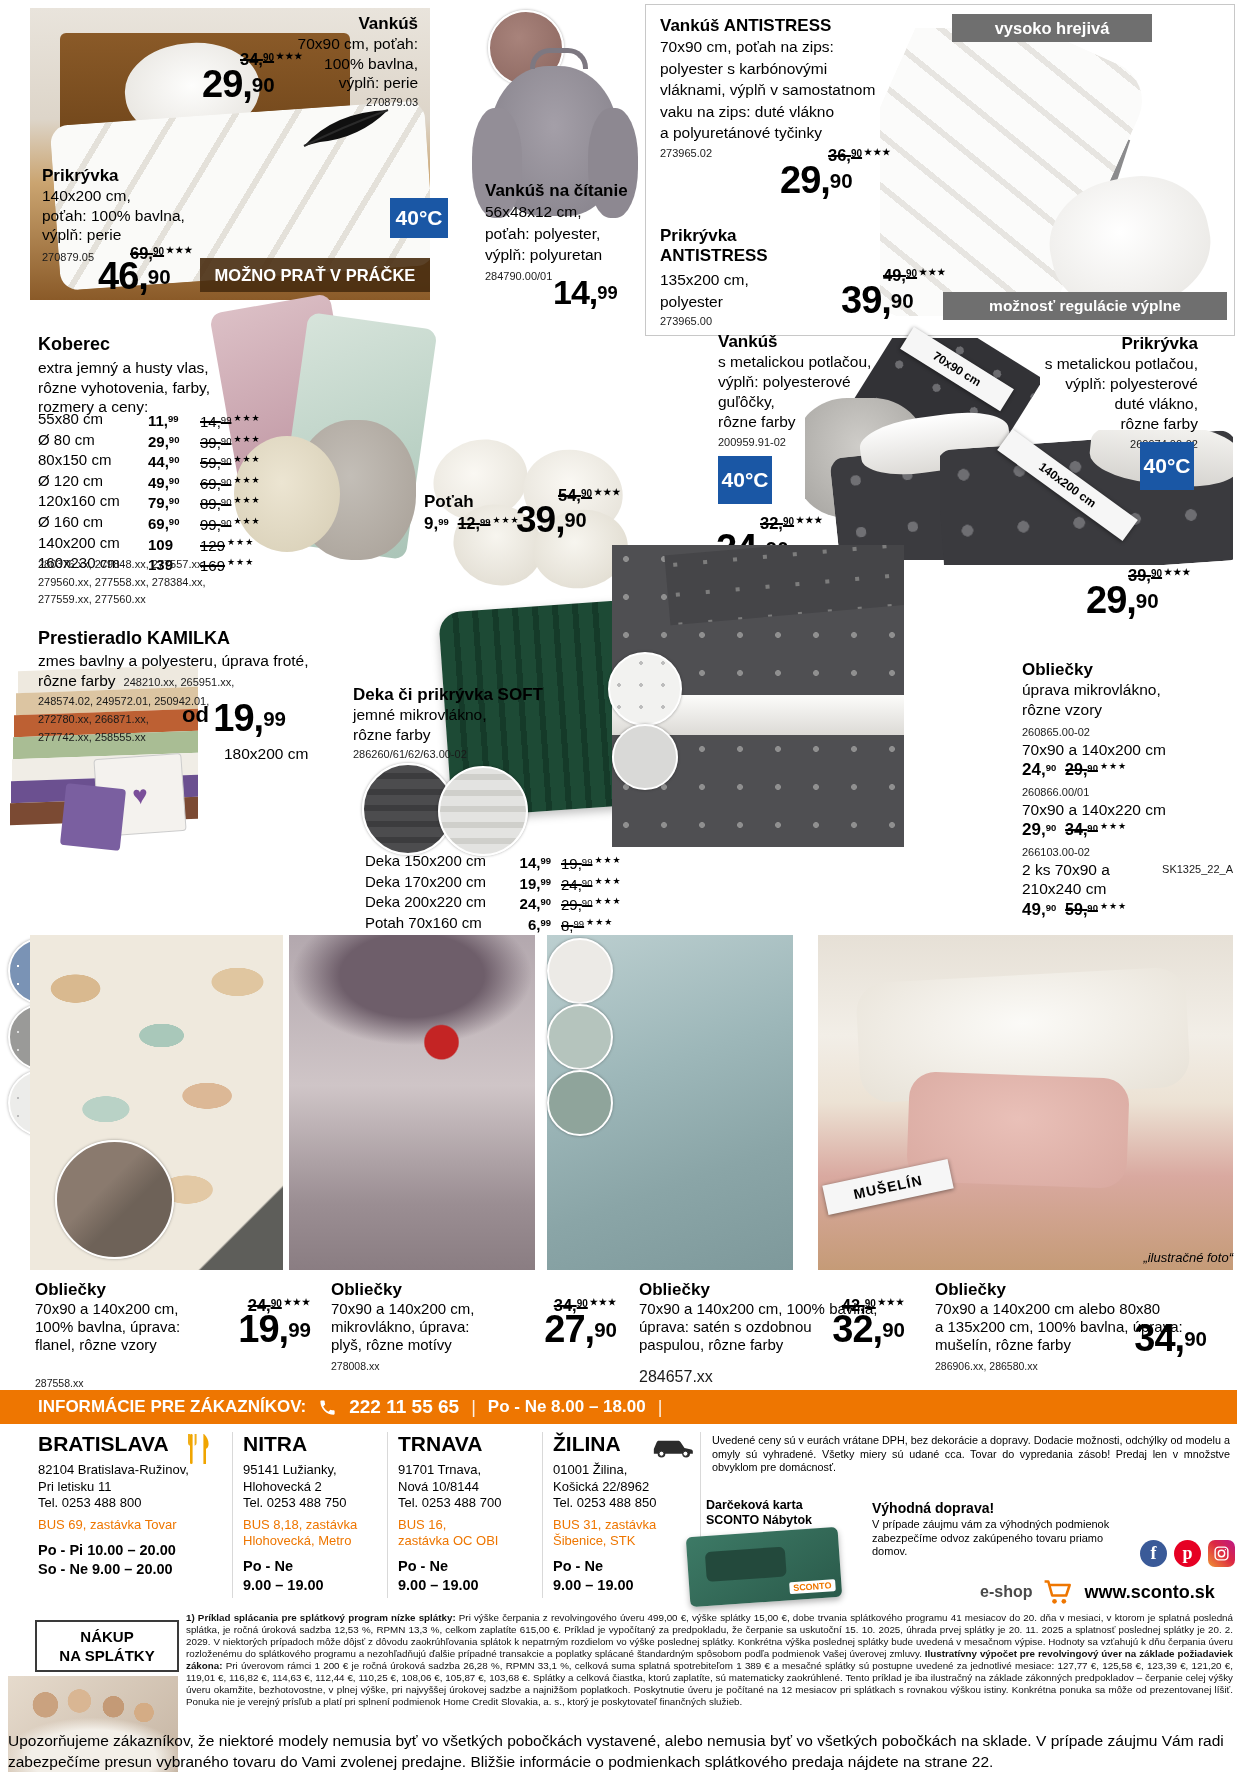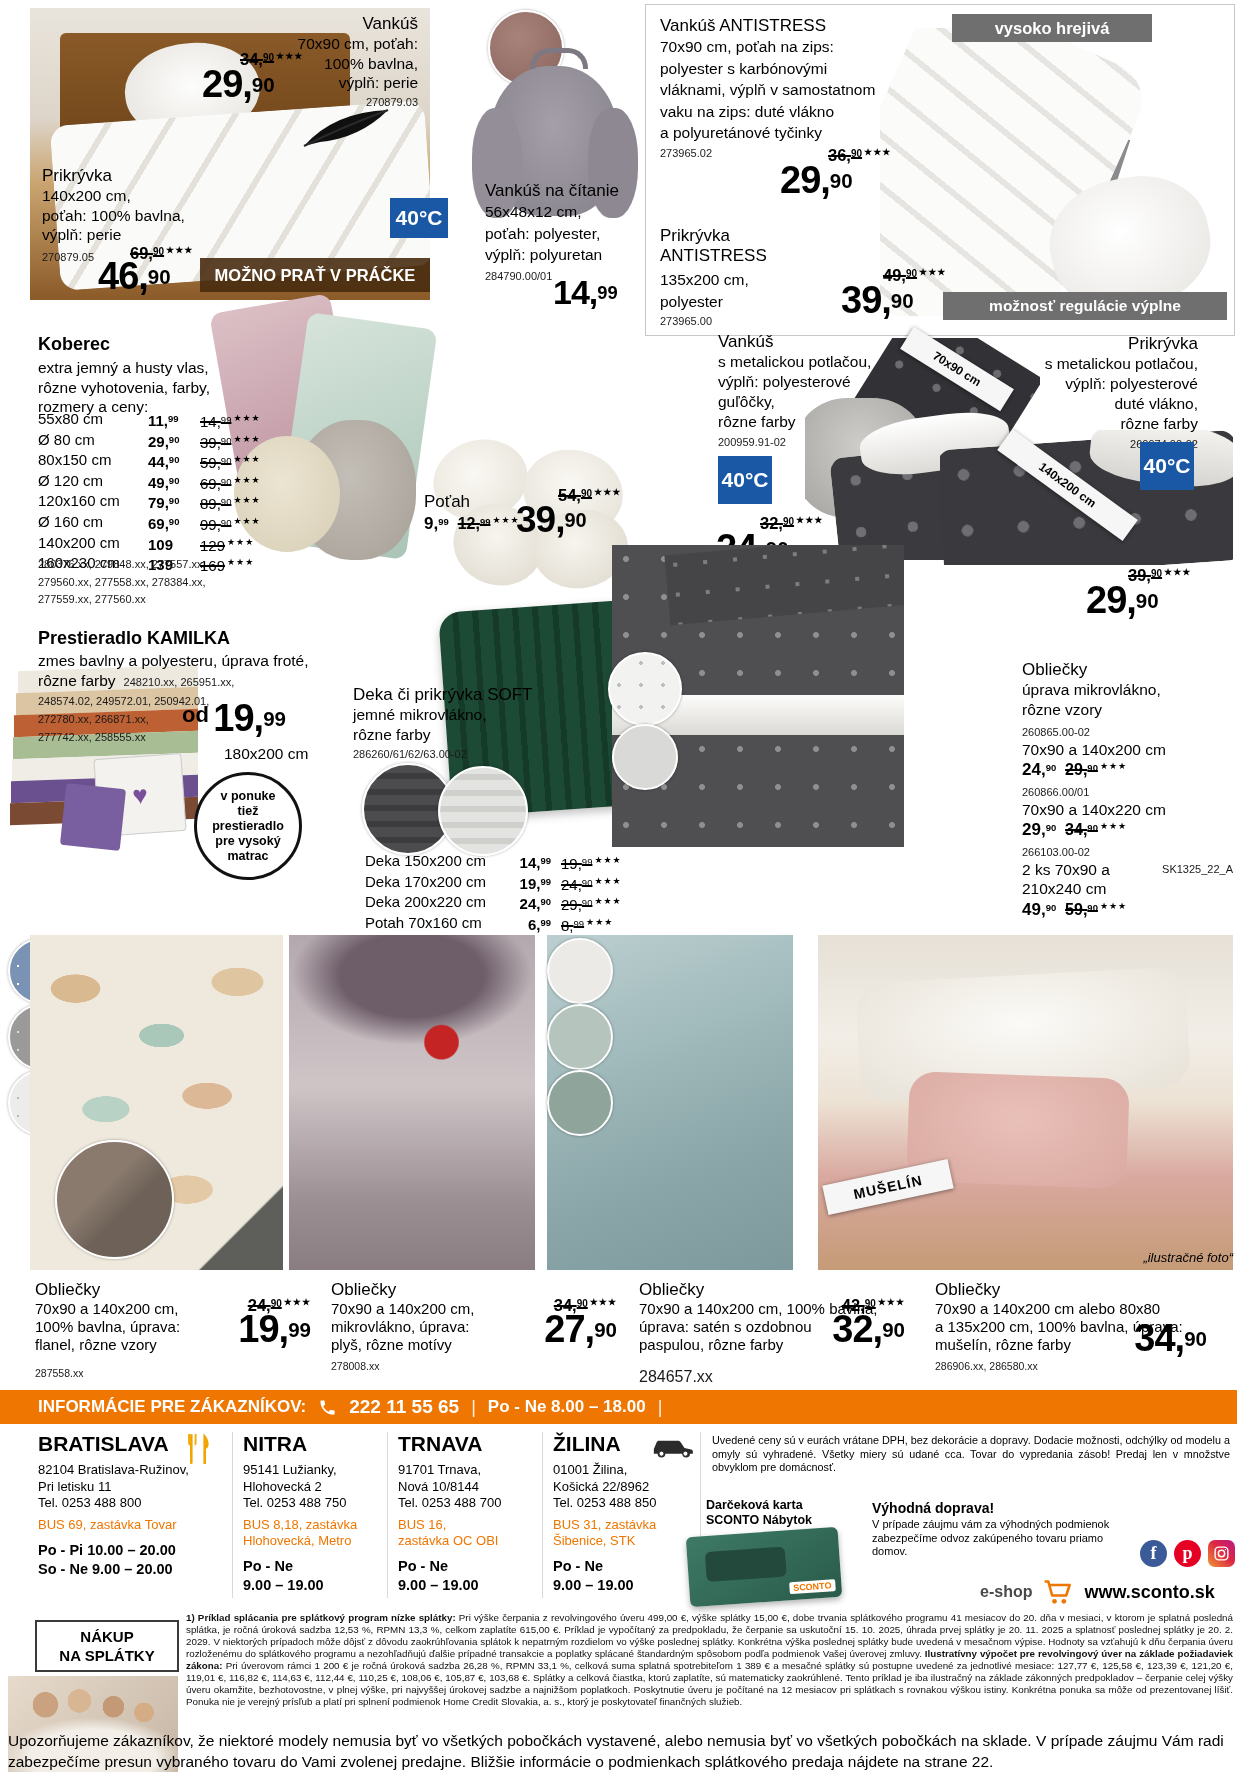--- a/index.html
+++ b/index.html
@@ -1,20 +1,20 @@
 <!DOCTYPE html>
 <html><head>
 <meta charset="utf-8">
 <style>
   html,body{margin:0;padding:0;background:#9a9a9a}
   .pg{position:relative;width:1237px;height:1778px;margin:0 auto;background:#fff;
       font-family:"Liberation Sans",sans-serif;color:#000;overflow:hidden}
   .a{position:absolute}
   .ra{text-align:right}
-  .n{font-size:17px;font-weight:normal;line-height:20px;white-space:pre-line}
+  .n{font-size:17px;font-weight:bold;line-height:20px;white-space:pre-line}
   .n18{font-size:18px;font-weight:bold;line-height:21px}
   .d{font-size:15.5px;line-height:19.5px;white-space:pre-line}
   .d21{font-size:15.5px;line-height:21.5px;white-space:pre-line}
   .art{font-size:11px;line-height:14.5px;color:#1a1a1a;white-space:pre-line}
   .bp{font-weight:bold;line-height:.95;letter-spacing:-1px;white-space:nowrap}
   .bp .s{font-size:54%;vertical-align:28%;letter-spacing:0}
   .op{font-size:16.5px;font-weight:bold;white-space:nowrap}
   .osup{font-size:10px;vertical-align:4px}
   .st{font-size:9px;vertical-align:6px;margin-left:2px;letter-spacing:1px}
   .b40{background:#1a57a5;color:#fff;font-weight:bold;font-size:21px;display:flex;align-items:center;justify-content:center}
@@ -250,25 +250,20 @@
     </div>
     <div class="art" style="line-height:18px;margin-top:2px;width:200px">248574.02, 249572.01, 250942.01,
 272780.xx, 266871.xx,
 277742.xx, 258555.xx</div>
   </div>
   <div class="a" style="left:182px;top:700px;white-space:nowrap">
     <span style="font-size:22px;font-weight:bold;vertical-align:9px">od</span>
     <span class="bp" style="font-size:38px"><span>19,</span><span class="s">99</span></span>
   </div>
   <div class="a d" style="left:224px;top:744px">180x200 cm</div>
-  <div class="a bub" style="left:194px;top:772px;width:102px;height:102px">v ponuke
-tiež
-prestieradlo
-pre vysoký
-matrac</div>
 
   <div class="a" style="left:445px;top:606px;width:195px;height:205px;background:repeating-linear-gradient(90deg,#1d4a35 0 14px,#153a29 14px 20px);border-radius:22px;transform:rotate(-4deg);box-shadow:0 4px 10px rgba(0,0,0,.25)"></div>
   <div class="a" style="left:353px;top:685px;width:200px">
     <div class="n">Deka či prikrývka SOFT</div>
     <div class="d">jemné mikrovlákno,
 rôzne farby</div>
     <div class="art" style="margin-top:3px">286260/61/62/63.00-02</div>
   </div>
   <div class="a circ" style="left:362px;top:763px;width:88px;height:88px;background:repeating-linear-gradient(0deg,#4c4c4e 0 10px,#3c3c3e 10px 16px)"></div>
   <div class="a circ" style="left:438px;top:766px;width:86px;height:86px;background:repeating-linear-gradient(0deg,#e3e3e1 0 10px,#cfcfcb 10px 16px)"></div>
@@ -339,21 +334,21 @@
     <div class="a" style="left:90px;top:140px;width:220px;height:110px;background:radial-gradient(ellipse at 50% 40%,#e9c0b8,#d9a9a0);border-radius:26px;transform:rotate(2deg)"></div>
   </div>
   <div class="a rib" style="left:824px;top:1172px;width:128px;height:30px;font-size:14px;transform:rotate(-12deg);letter-spacing:1px">MUŠELÍN</div>
   <div class="a ra" style="left:1048px;top:1250px;width:185px;font-size:13px;font-style:italic">„ilustračné foto“</div>
 
   <div class="a" style="left:35px;top:1280px;width:276px;height:95px">
     <div class="n">Obliečky</div>
     <div class="d" style="font-size:15px;line-height:18px;width:175px">70x90 a 140x200 cm,
 100% bavlna, úprava:
 flanel, rôzne vzory</div>
-    <div class="art" style="margin-top:12px;font-size:10.5px">287558.xx</div>
+    <div class="art" style="margin-top:22px;font-size:10.5px">287558.xx</div>
     <div class="a op" style="right:0;top:16px"><s><span>24,</span><span class="osup">90</span></s><span class="st">★★★</span></div>
     <div class="a bp" style="right:0;top:31px;font-size:38px"><span>19,</span><span class="s">99</span></div>
   </div>
   <div class="a" style="left:331px;top:1280px;width:286px;height:95px">
     <div class="n">Obliečky</div>
     <div class="d" style="font-size:15px;line-height:18px;width:180px">70x90 a 140x200 cm,
 mikrovlákno, úprava:
 plyš, rôzne motívy</div>
     <div class="art" style="margin-top:5px;font-size:10.5px">278008.xx</div>
     <div class="a op" style="right:0;top:16px"><s><span>34,</span><span class="osup">90</span></s><span class="st">★★★</span></div>

